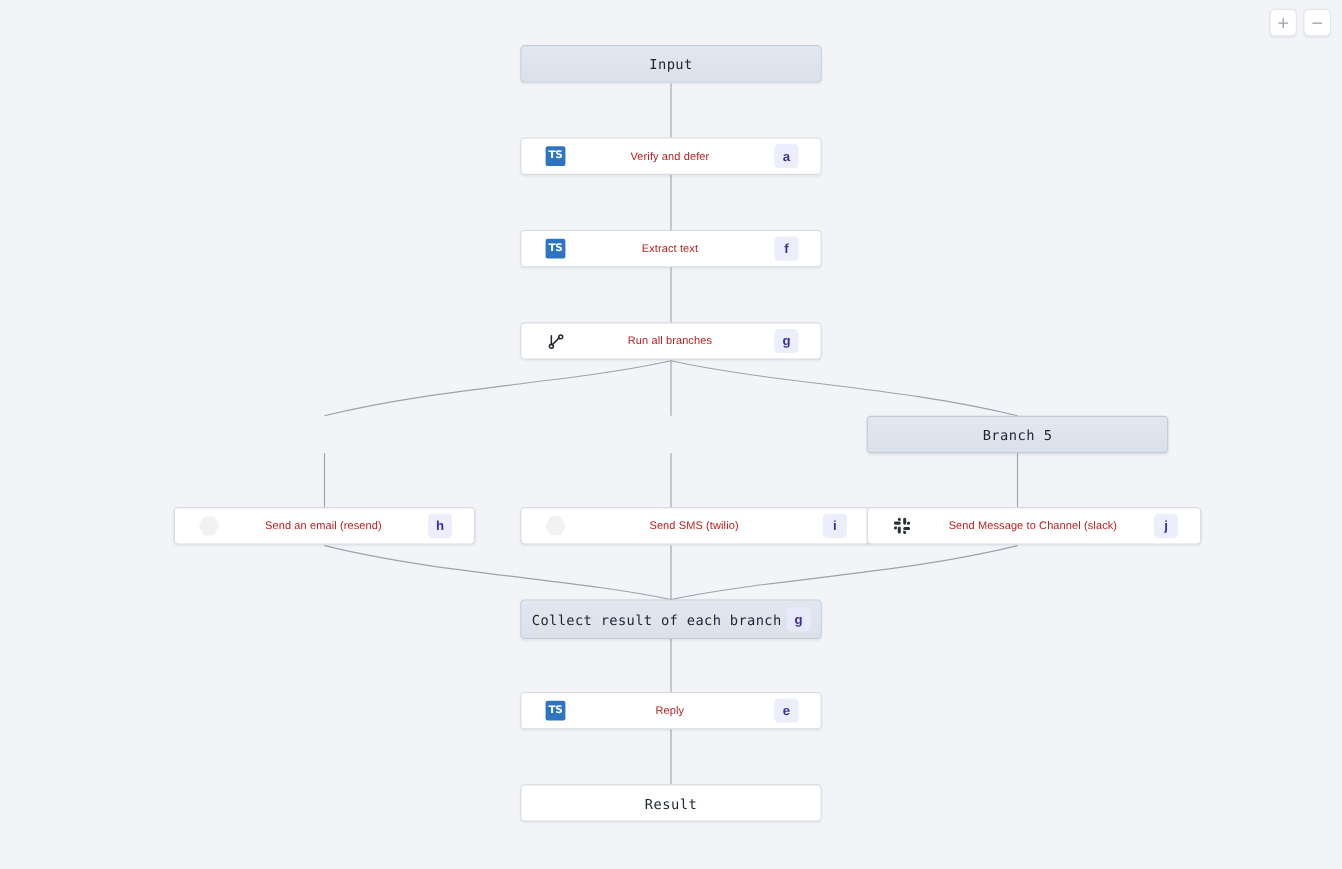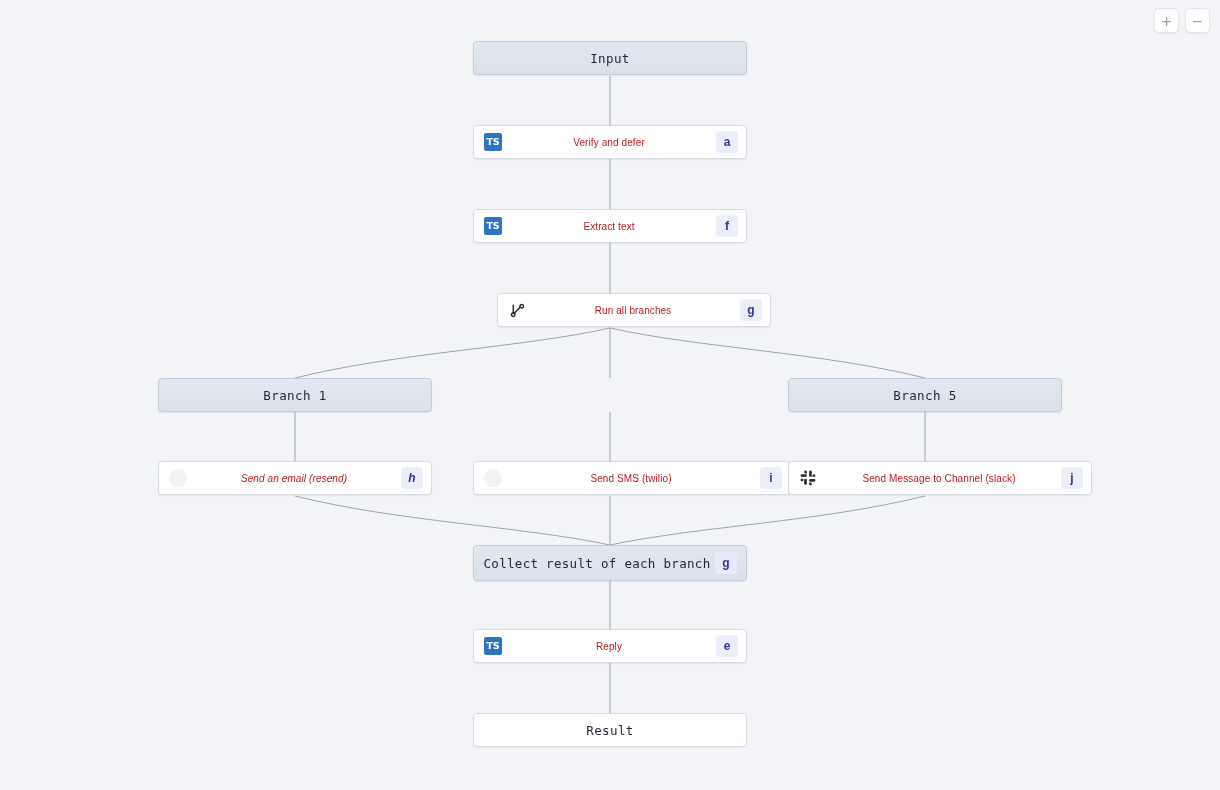--- a/index.html
+++ b/index.html
@@ -46,21 +46,21 @@
     align-items: center;
     border-radius: 4px;
     user-select: none;
   }
 
   
   .node.step {
     background: #ffffff;
     border: 1px solid #d7dbe0;
     box-shadow: 0 1px 2px rgba(16,24,40,.06);
-    padding: 0 8px;
+    padding: 0 20px;
     height: 34px;
   }
   .node.step .label {
     flex: 1;
     text-align: center;
     font-size: 10px;
     color: #b91c1c;
     letter-spacing: .1px;
     white-space: nowrap;
     overflow: hidden;
@@ -242,43 +242,40 @@
   </div>
 
   <div class="node step" style="left:473px; top:209px; width:274px;">
     <span class="icon">
       <span class="ts-icon">TS</span>
     </span>
     <span class="label">Extract text</span>
     <span class="badge">f</span>
   </div>
 
-  <div class="node step" style="left:473px; top:293px; width:274px;margin-left:24px;">
+  <div class="node step" style="left:473px; top:293px; width:274px;">
     <span class="icon">
       <svg width="17" height="17" viewBox="0 0 16 16" fill="none" stroke="#20242c" stroke-width="1.3" stroke-linecap="round" stroke-linejoin="round">
         <circle cx="4" cy="12" r="1.7"></circle>
         <circle cx="12" cy="4" r="1.7"></circle>
         <path d="M4 10.3 V 3"></path>
         <path d="M10.4 4.6 C 9 7.5, 6.4 8.6, 4.6 11"></path>
       </svg>
     </span>
     <span class="label">Run all branches</span>
     <span class="badge">g</span>
   </div>
 
-  <div class="node io" style="left:158px; top:378px; width:274px;">
-    <span class="label">Branch 1</span>
-  </div>
 
 
   <div class="node io" style="left:788px; top:378px; width:274px;">
     <span class="label">Branch 5</span>
   </div>
 
-  <div class="node step" style="left:158px; top:461px; width:274px;font-style:italic;">
+  <div class="node step" style="left:158px; top:461px; width:274px;">
     <span class="icon">
       <span class="blob-icon"></span>
     </span>
     <span class="label">Send an email (resend)</span>
     <span class="badge">h</span>
   </div>
 
   <div class="node step" style="left:473px; top:461px; width:318px;">
     <span class="icon">
       <span class="blob-icon"></span>

